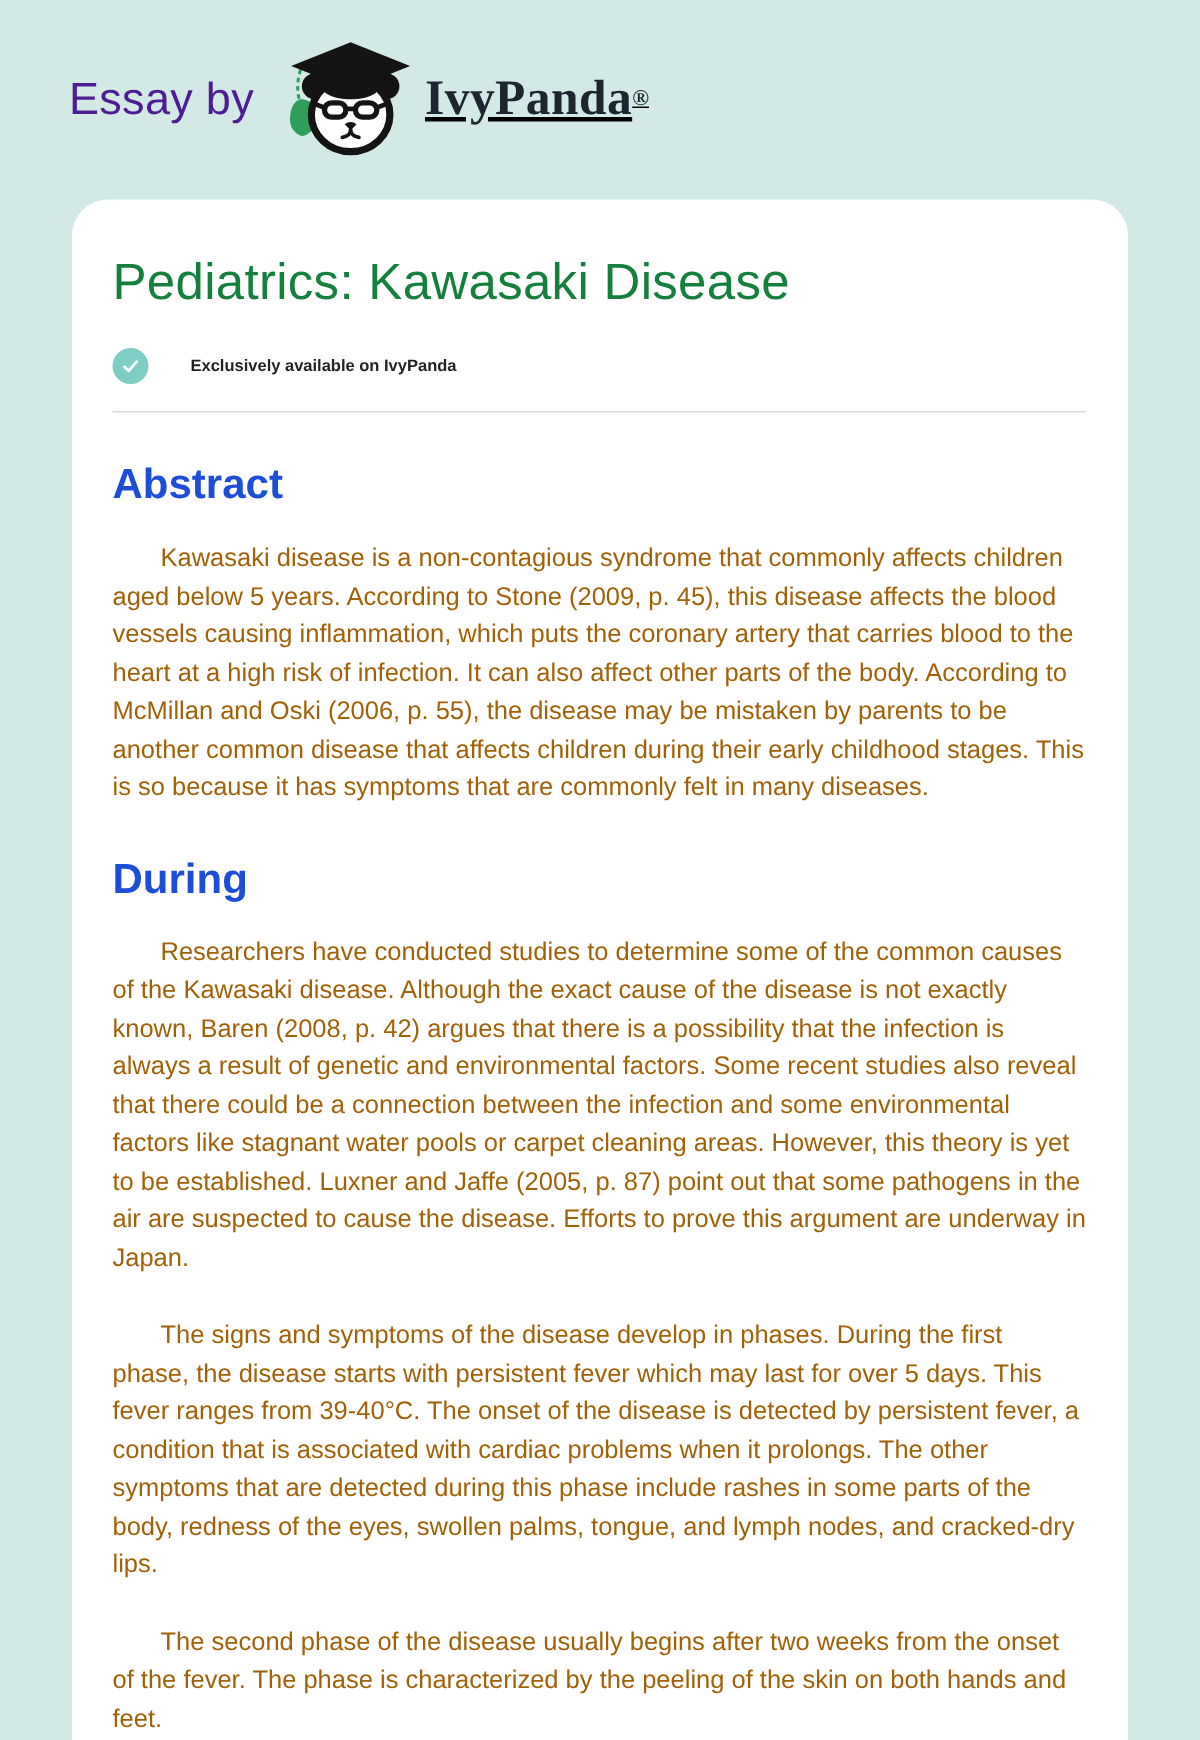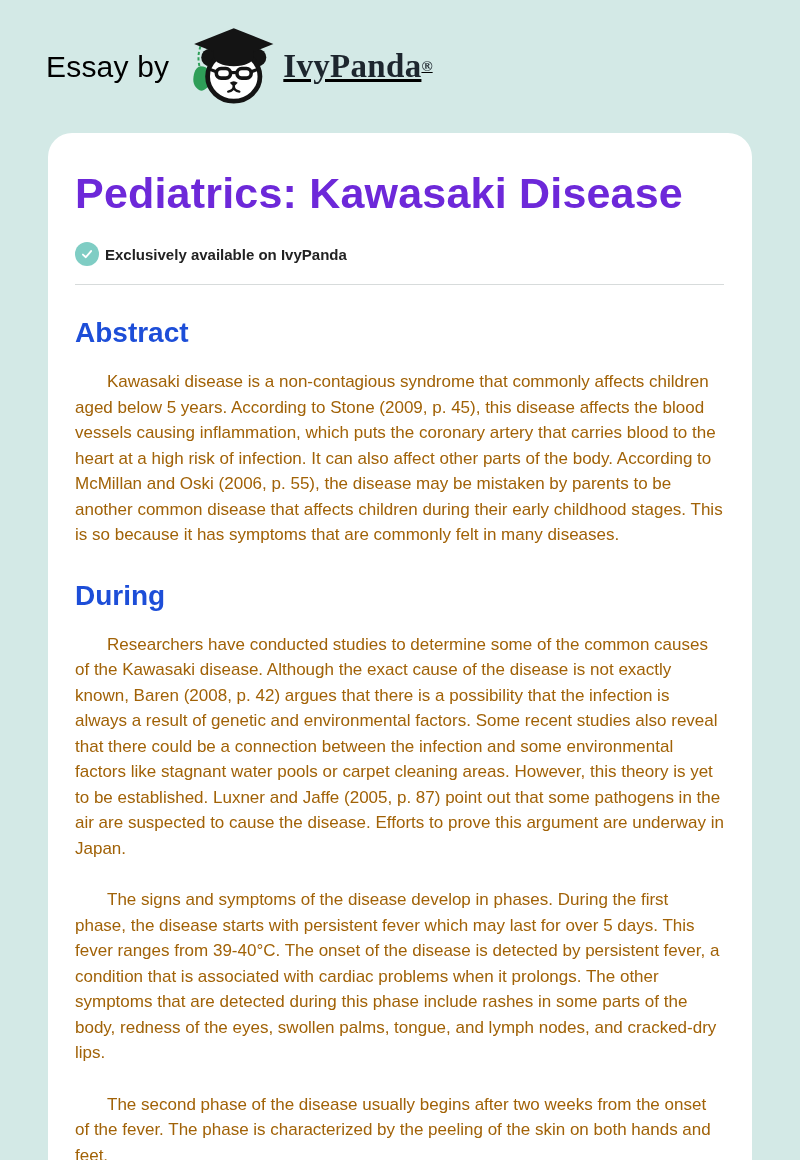--- a/index.html
+++ b/index.html
@@ -14,21 +14,21 @@
 
   
   .site-header {
     height: 133px;
     display: flex;
     align-items: center;
     padding-left: 46px;
   }
   .essay-by {
     font-size: 30px;
-    color: #000000;
+    color: #4c1d95;
     letter-spacing: 0.2px;
   }
   .logo {
     display: flex;
     align-items: center;
     margin-left: 14px;
     text-decoration: underline;
   }
   .logo svg { display: block; }
   .brand {
@@ -50,43 +50,43 @@
 
   
   .card {
     margin: 0 48px;
     background: #ffffff;
     border-radius: 24px;
     padding: 36px 28px 24px 27px;
   }
   .card h1 {
     margin: 0 0 24px 0;
-    font-size: 43px;
-    font-weight: 700;
-    color: #6d28d9;
+    font-size: 34px;
+    font-weight: 400;
+    color: #15803d;
     letter-spacing: 0.2px;
   }
   .badge {
     display: flex;
     align-items: center;
     margin: 0 0 18px 0;
   }
   .check-circle {
     width: 24px;
     height: 24px;
     border-radius: 50%;
     background: #7fcdc4;
     display: inline-flex;
     align-items: center;
     justify-content: center;
     flex: 0 0 auto;
   }
   .badge-label {
-    margin-left: 6px;
-    font-size: 15px;
+    margin-left: 28px;
+    font-size: 11px;
     font-weight: 700;
     color: #222222;
   }
   hr.divider {
     border: none;
     border-top: 1px solid #d7dbdb;
     margin: 0 0 2px 0;
   }
   .card h2 {
     margin: 32px 0 20px 0;

